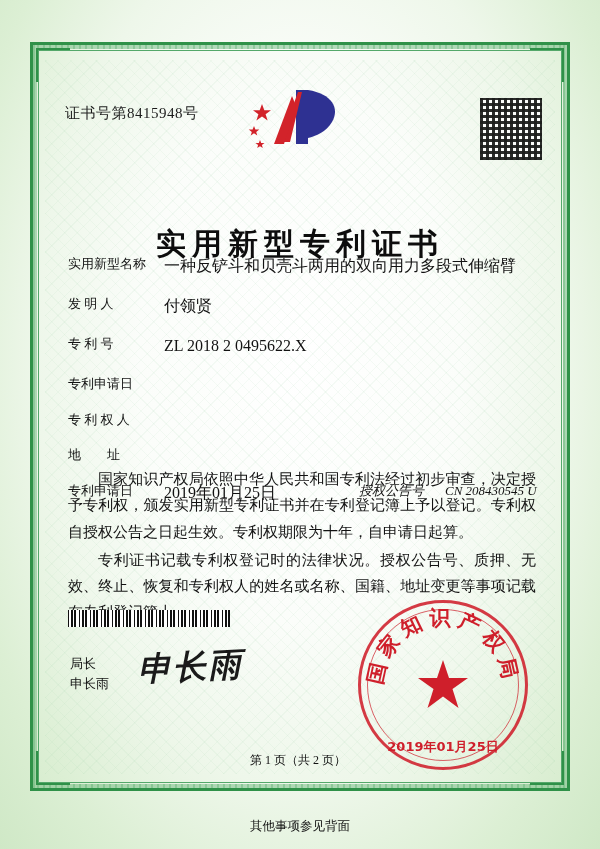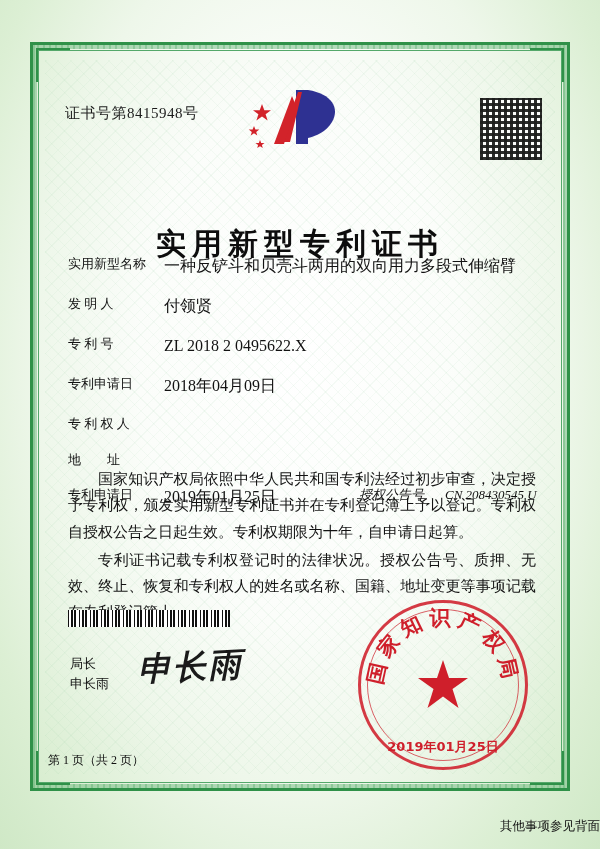--- a/index.html
+++ b/index.html
@@ -242,30 +242,30 @@
     font-size: 13px;
     font-weight: bold;
     color: #cf1f2b;
     white-space: nowrap;
   }
 
   .page-no {
     position: absolute;
     left: 0; right: 4px;
     bottom: 10px;
-    text-align: left;
+    text-align: center;
     font-size: 12px;
     color: #111;
   }
 
   .footer-note {
     position: absolute;
     left: 0; right: 0;
     bottom: 14px;
-    text-align: right;
+    text-align: center;
     font-size: 12.5px;
     color: #111;
   }
 </style>
 </head>
 <body>
 
 <div class="page">
 
   <div class="frame-outer"></div>
@@ -307,21 +307,20 @@
       <div class="field-row">
         <div class="field-label">发 明 人</div>
         <div class="field-value">付领贤</div>
       </div>
       <div class="field-row">
         <div class="field-label">专 利 号</div>
         <div class="field-value">ZL 2018 2 0495622.X</div>
       </div>
       <div class="field-row">
         <div class="field-label">专利申请日</div>
-        <div class="field-value">2018年04月09日</div>
       </div>
       <div class="field-row">
         <div class="field-label">专 利 权 人</div>
       </div>
       <div class="field-row">
         <div class="field-label">地        址</div>
       </div>
       <div class="field-row split">
         <div class="field-label">专利申请日</div>
         <div class="field-value">2019年01月25日</div>

